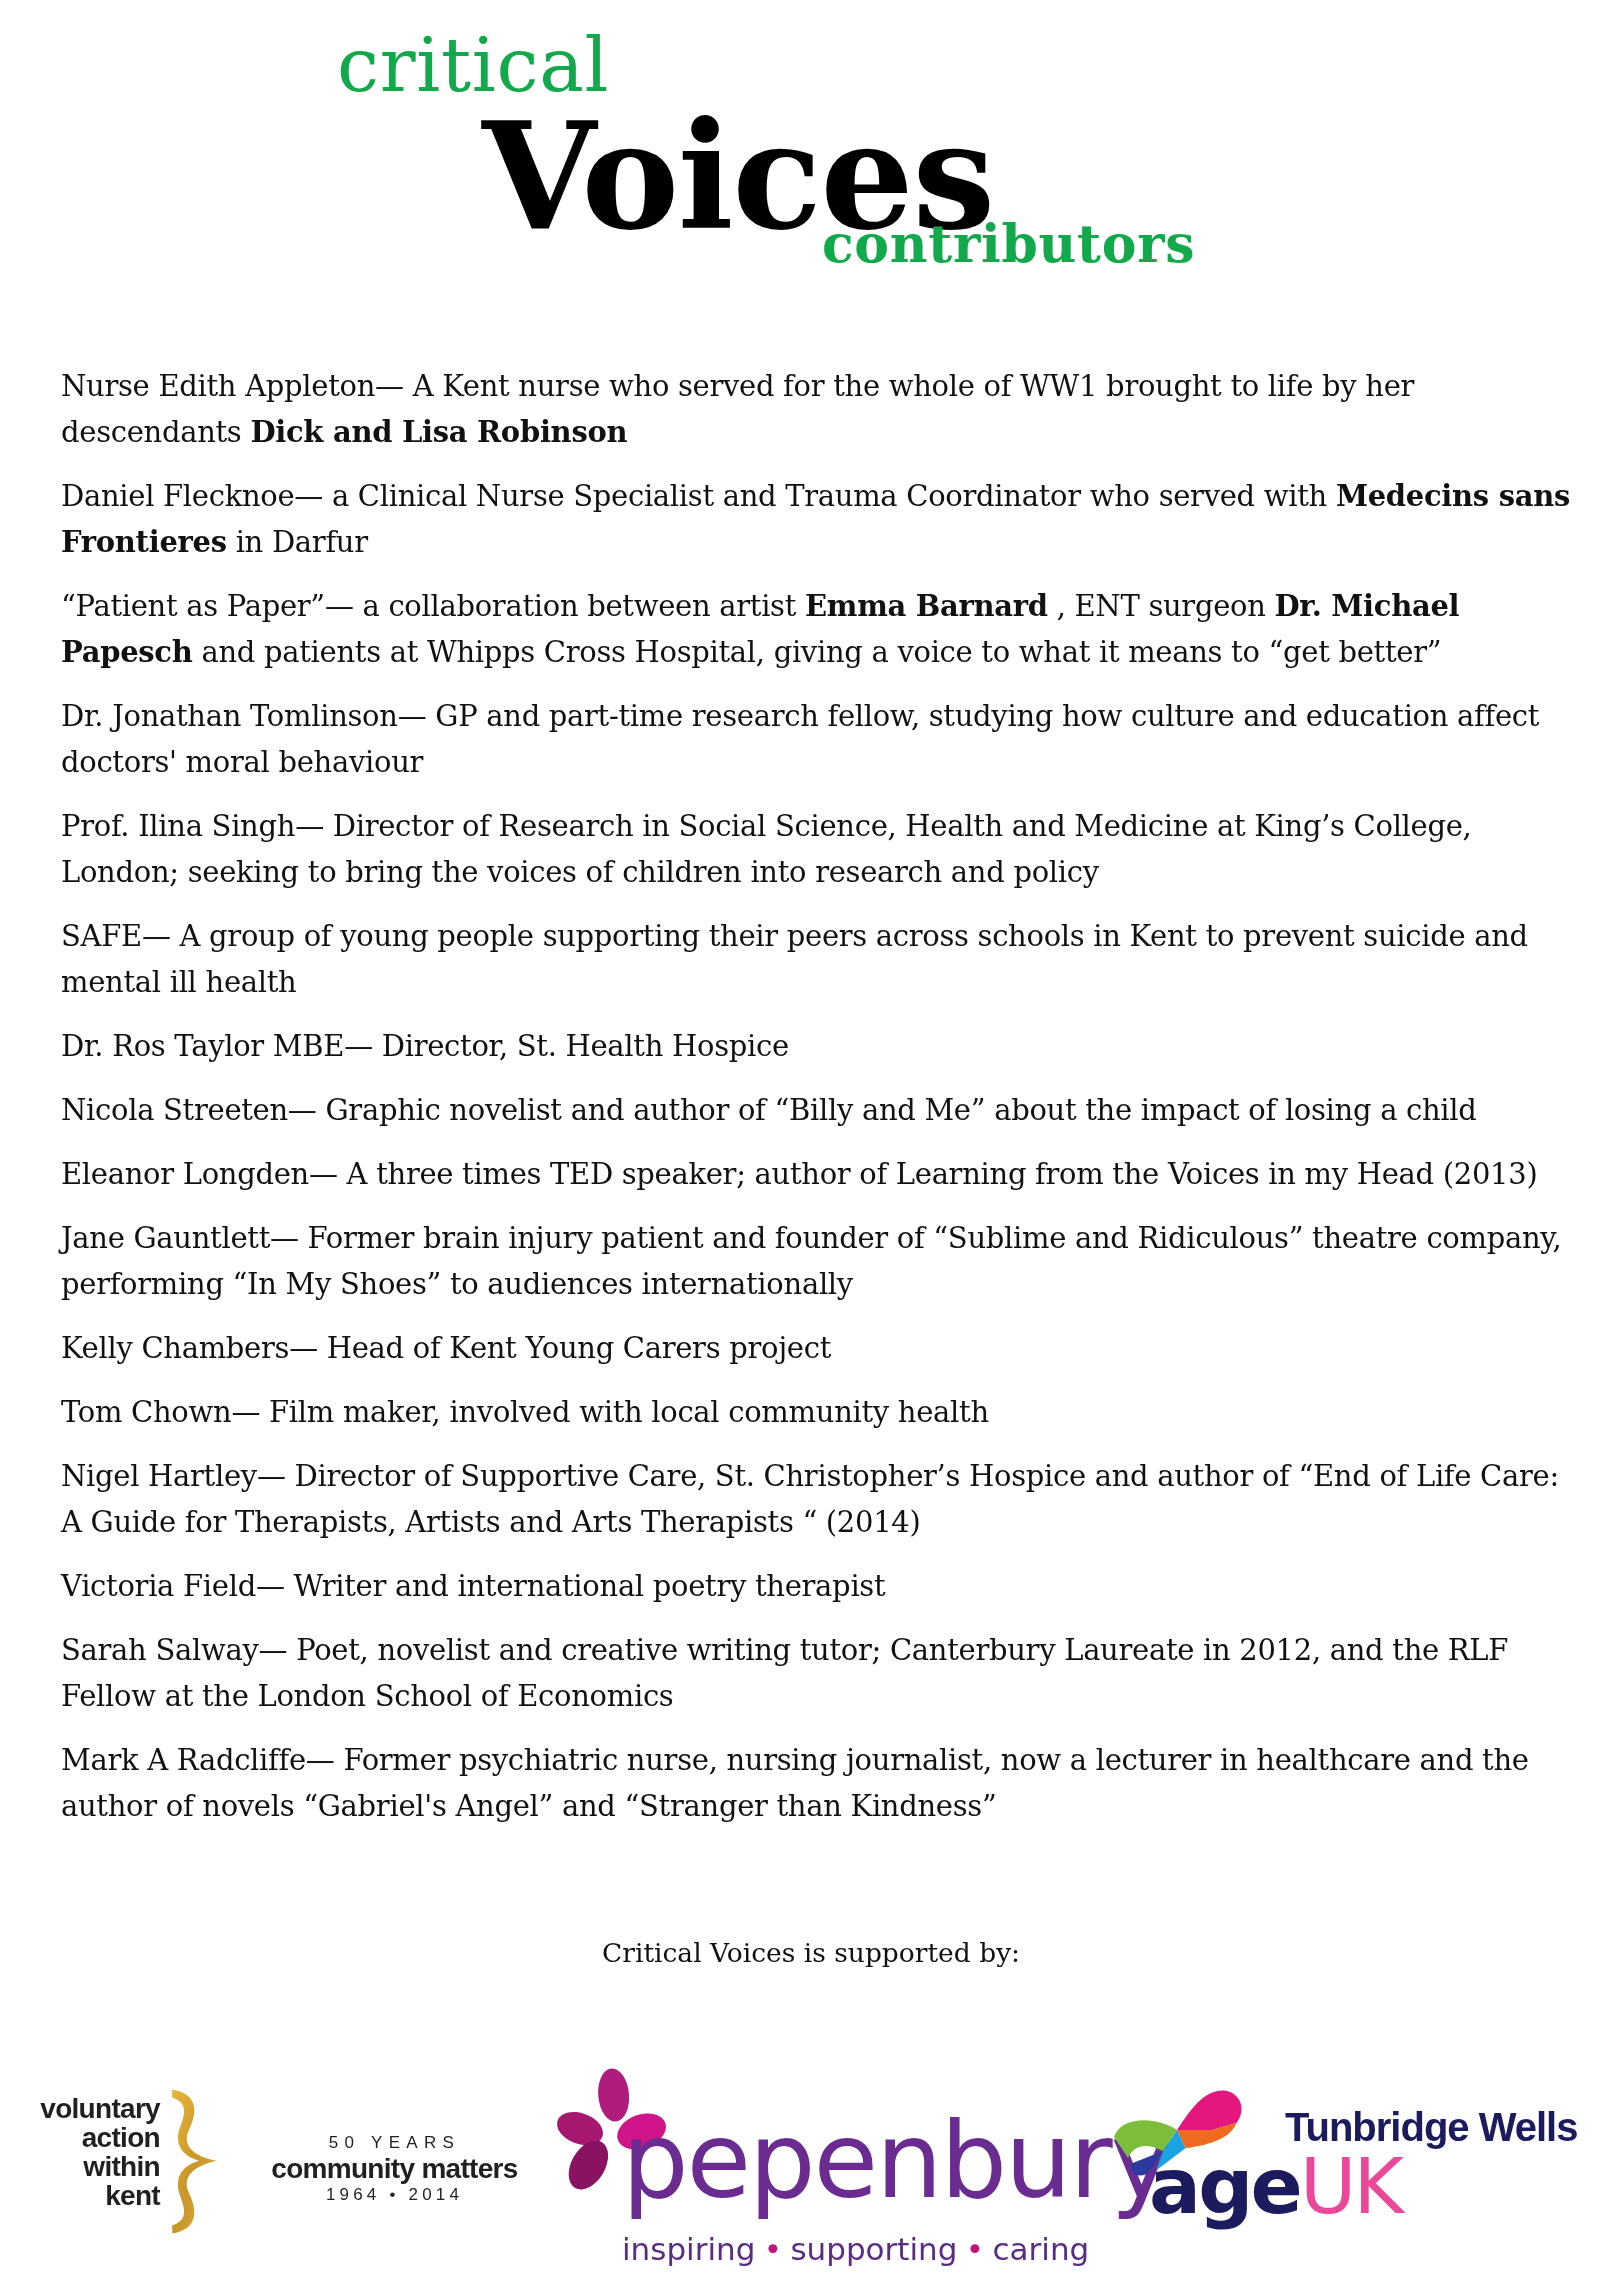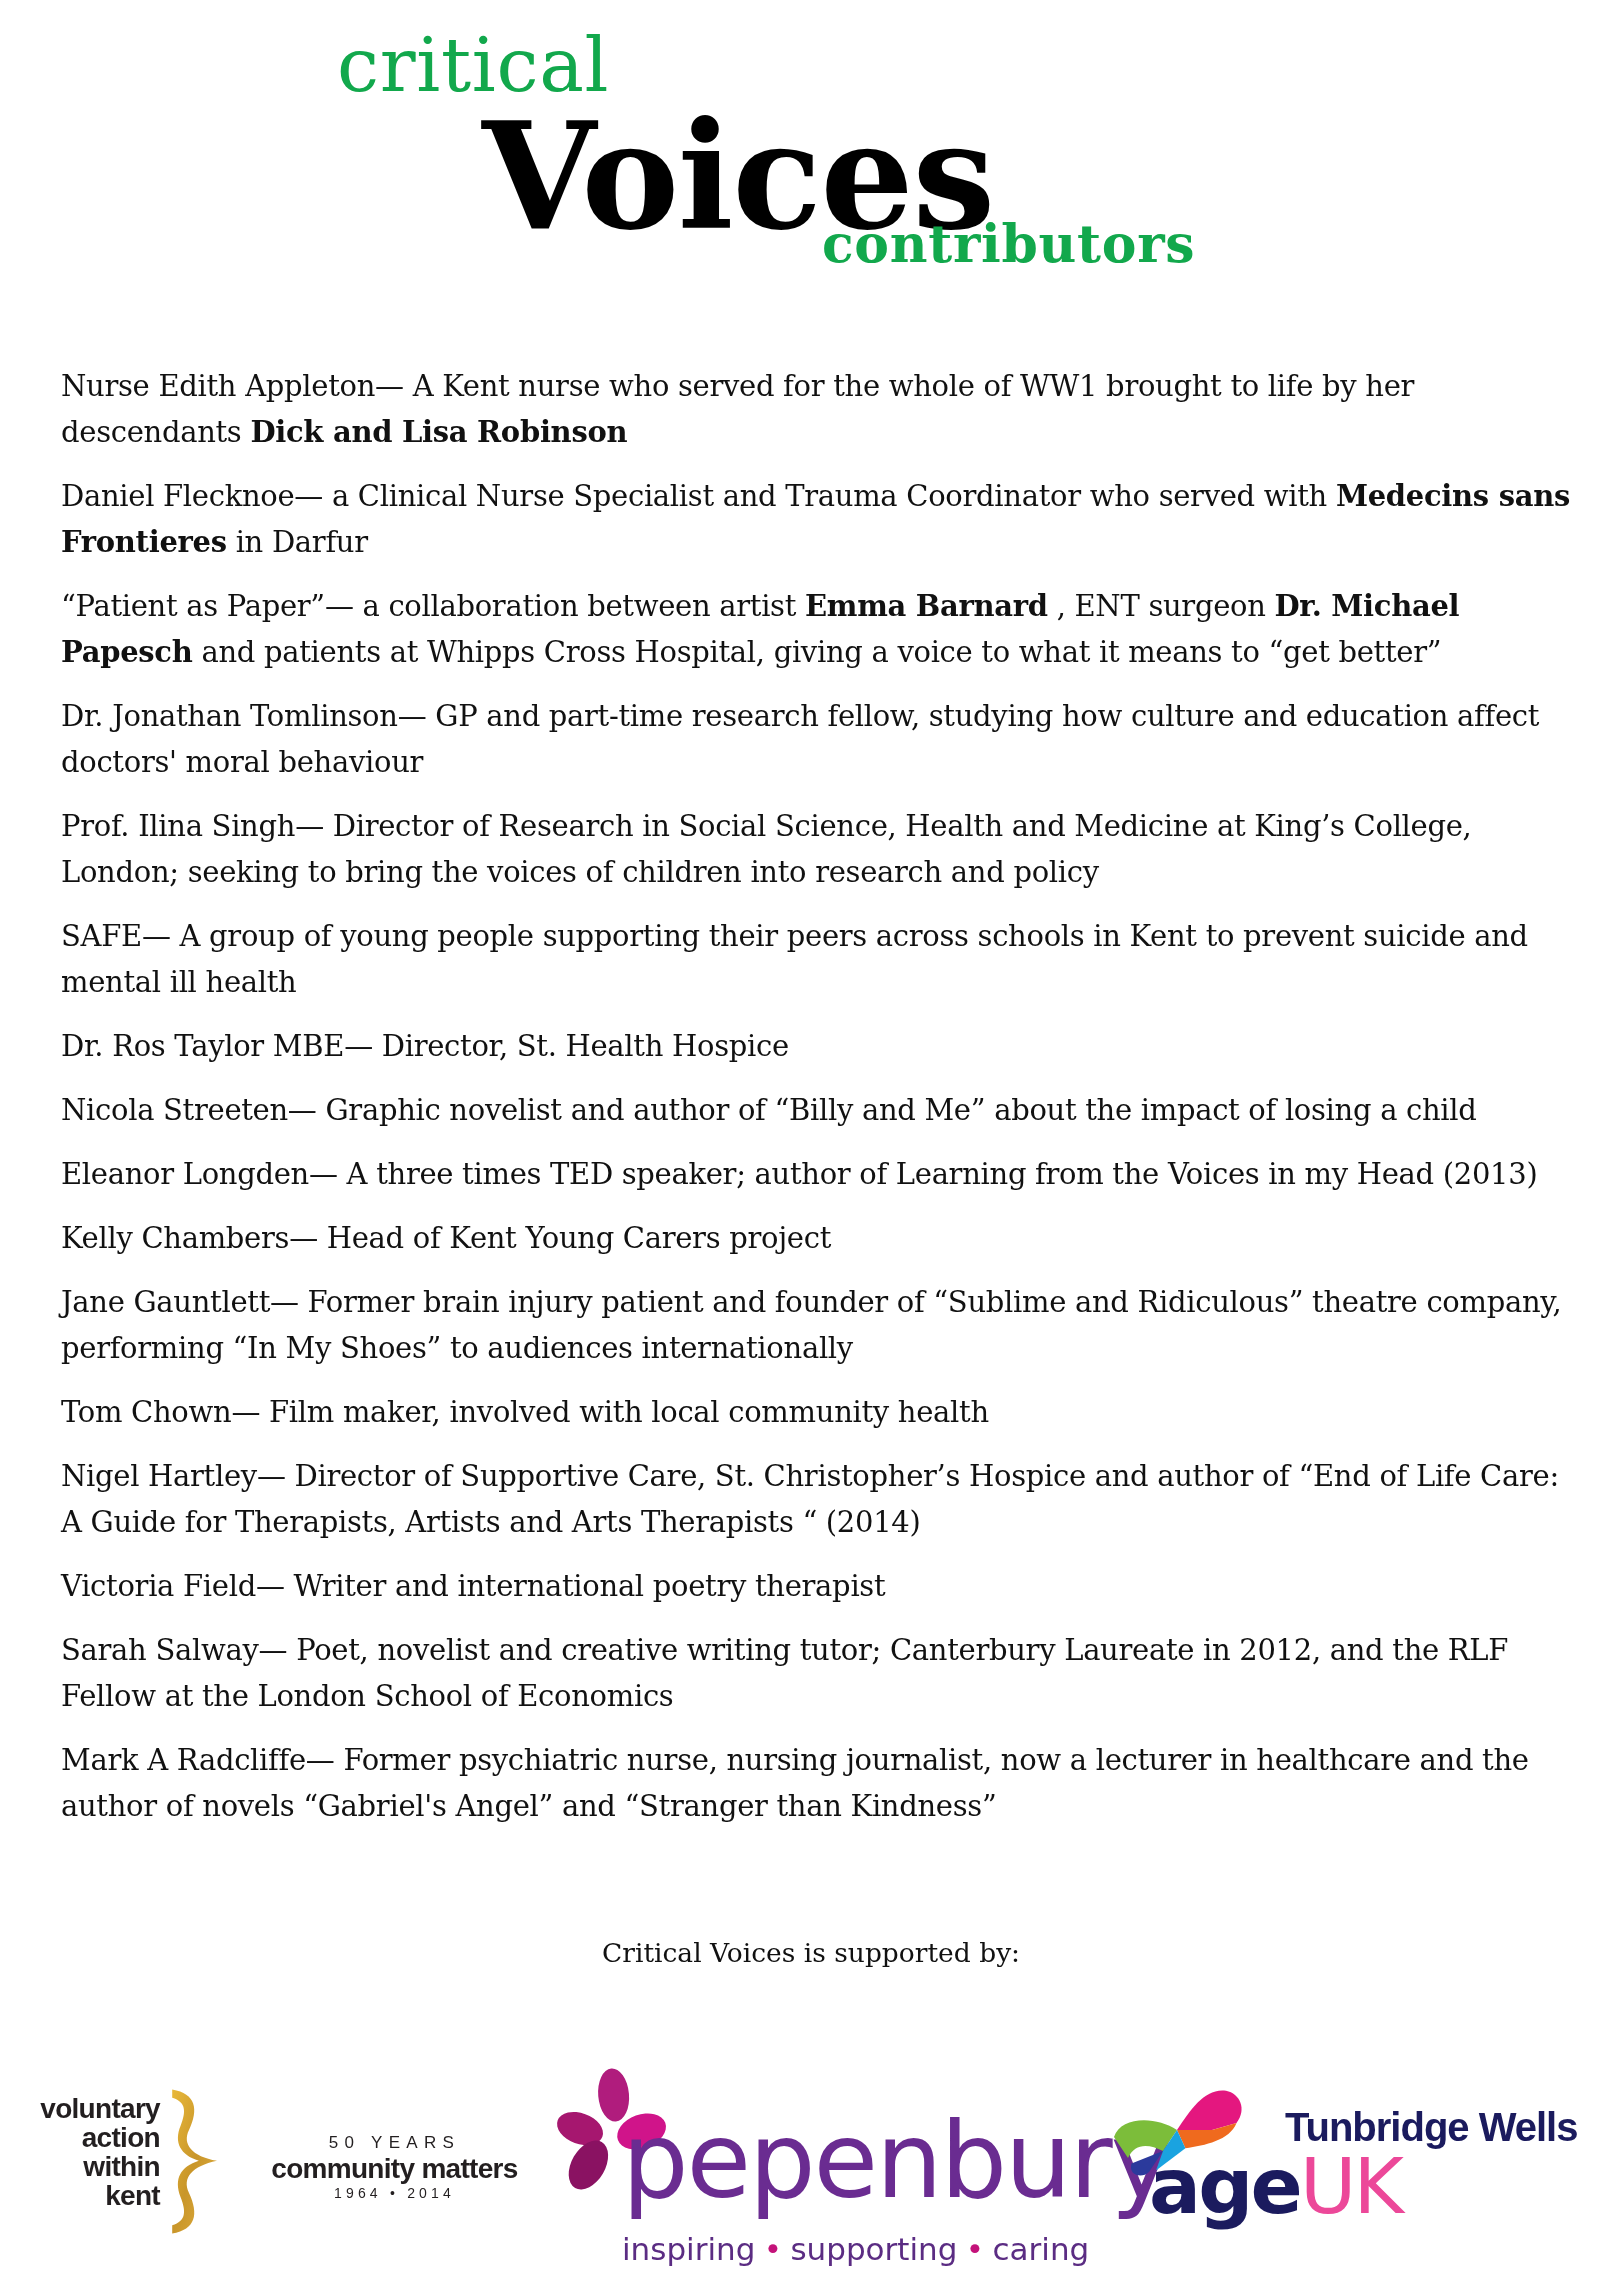--- a/index.html
+++ b/index.html
@@ -30,21 +30,21 @@
   .vak { position: absolute; left: 35px; top: 21px; width: 202px; height: 161px; }
   .vak-text { position: absolute; right: 77px; top: 5.6px; text-align: right;
               font-family: "Liberation Sans", "DejaVu Sans", sans-serif; font-weight: bold;
               font-size: 28px; line-height: 29px; color: #231f20; letter-spacing: -0.7px; }
   .vak-brace { position: absolute; left: 133px; top: 0; width: 56px; height: 147px; }
 
   .cm { position: absolute; left: 248px; top: 66px; width: 293px; text-align: center;
         font-family: "Liberation Sans", "DejaVu Sans", sans-serif; color: #231f20; }
   .cm .top { font-size: 17px; letter-spacing: 6.3px; }
   .cm .mid { font-size: 28px; font-weight: bold; letter-spacing: -0.7px; line-height: 32px; }
-  .cm .bot { font-size: 14px; letter-spacing: 4.2px; }
+  .cm .bot { font-size: 17px; letter-spacing: 4.2px; }
 
   .pep { position: absolute; left: 552px; top: 0; width: 545px; height: 202px; }
   .pep-flower { position: absolute; left: 0; top: 0; width: 140px; height: 140px; }
   .pep-name { position: absolute; left: 70px; top: 42px; font-family: "DejaVu Sans", "Liberation Sans", sans-serif;
               font-size: 105px; color: #6a2c91; letter-spacing: -2.1px; line-height: 1; }
   .pep-tag { position: absolute; left: 70px; top: 164px; font-family: "DejaVu Sans", "Liberation Sans", sans-serif;
              font-size: 31px; color: #5b2c83; white-space: nowrap; }
   .pep-tag .dot { color: #c4127a; margin: 0 8.4px; }
 
   .age { position: absolute; left: 1107px; top: 14px; width: 503px; height: 154px; }
@@ -76,23 +76,23 @@
   <p class="entry"><span class="name">Prof. Ilina Singh</span><span>—</span><span> Director of Research in Social Science, Health and Medicine at King’s College, London; seeking to bring the voices of  children into research and policy</span></p>
 
   <p class="entry"><span class="name">SAFE</span><span>—</span><span> A group of young people supporting their peers across schools in Kent to prevent suicide and mental ill health</span></p>
 
   <p class="entry"><span class="name">Dr. Ros Taylor MBE</span><span>—</span><span> Director, St. Health Hospice</span></p>
 
   <p class="entry"><span class="name">Nicola Streeten</span><span>—</span><span> Graphic novelist and author of “Billy and Me” about the impact of losing  a child</span></p>
 
   <p class="entry"><span class="name">Eleanor Longden</span><span>—</span><span> A three times TED speaker; author of Learning from the Voices in my Head (2013)</span></p>
 
+  <p class="entry"><span class="name">Jane Gauntlett</span><span>—</span><span> Former brain injury patient and founder of “Sublime and Ridiculous” theatre company, performing “In My Shoes” to audiences internationally</span></p>
+
   <p class="entry"><span class="name">Kelly Chambers</span><span>—</span><span>  Head of Kent Young Carers project</span></p>
-
-  <p class="entry"><span class="name">Jane Gauntlett</span><span>—</span><span> Former brain injury patient and founder of “Sublime and Ridiculous” theatre company, performing “In My Shoes” to audiences internationally</span></p>
 
   <p class="entry"><span class="name">Tom Chown</span><span>—</span><span> Film maker, involved with local community health</span></p>
 
   <p class="entry"><span class="name">Nigel Hartley</span><span>—</span><span> Director of Supportive Care, St. Christopher’s Hospice and author of  “End of Life Care: A Guide for Therapists, Artists and Arts Therapists “ (2014)</span></p>
 
   <p class="entry"><span class="name">Victoria Field</span><span>—</span><span> Writer and international poetry therapist</span></p>
 
   <p class="entry"><span class="name">Sarah Salway</span><span>—</span><span> Poet, novelist and creative writing tutor; Canterbury Laureate in 2012, and the RLF Fellow at the London School of Economics</span></p>
 
   <p class="entry"><span class="name">Mark A Radcliffe</span><span>—</span><span>  Former psychiatric nurse, nursing journalist, now a lecturer in healthcare and the author of novels “Gabriel's  Angel” and “Stranger than Kindness”</span></p>

